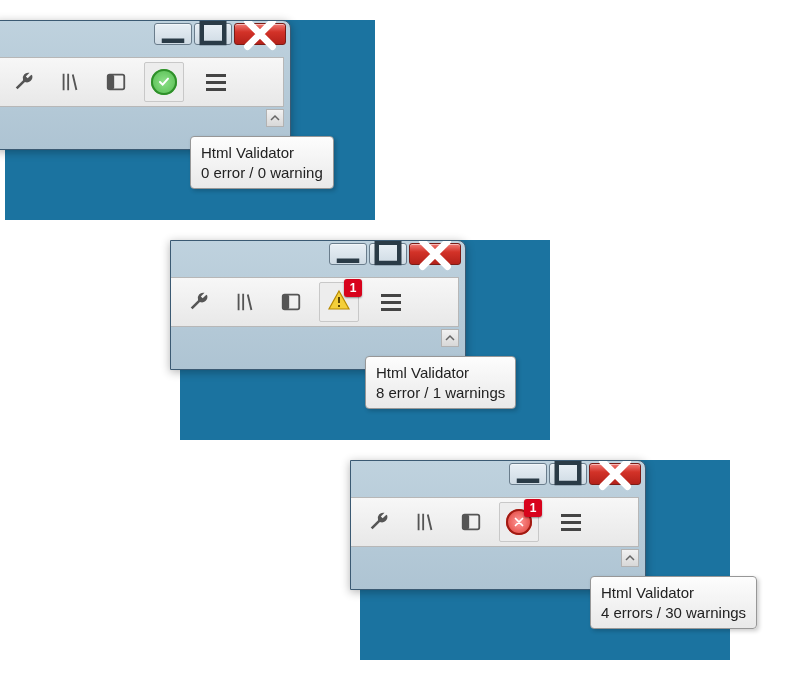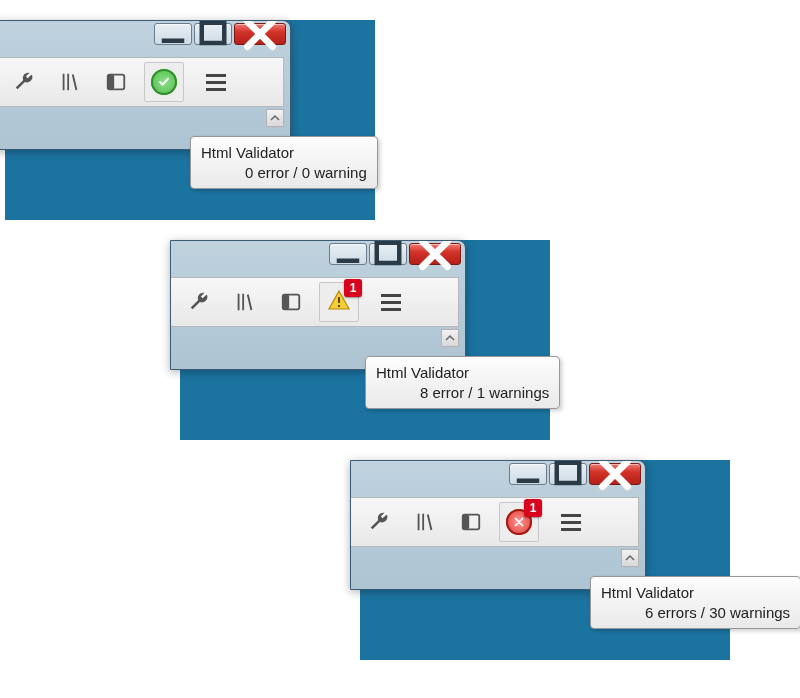--- a/index.html
+++ b/index.html
@@ -145,21 +145,21 @@
       background: linear-gradient(#fdfdfd, #e9e9e9);
       border: 1px solid #979797;
       border-radius: 4px;
       padding: 6px 10px;
       font-size: 15px;
       color: #222;
       box-shadow: 2px 2px 4px rgba(0,0,0,.2);
       line-height: 1.3;
     }
     .tooltip .line1 { white-space: nowrap; }
-    .tooltip .line2 { white-space: nowrap; margin-left: 44px; }
+    .tooltip .line2 { white-space: nowrap; }
 
     
     .circle-icon {
       width: 26px; height: 26px; border-radius: 50%; display:flex; align-items:center; justify-content:center;
     }
     .ok-icon { background: radial-gradient(#8ee08a, #4bb745); box-shadow: inset 0 0 0 2px #2f8f2a; }
     .err-icon { background: radial-gradient(#f99, #d92e25); box-shadow: inset 0 0 0 2px #a01a12; }
     .warn-tri svg { width: 24px; height:24px; }
   </style>
 </head>
@@ -344,15 +344,15 @@
       </div>
     </div>
     <div class="scroll-arrow">
       <svg viewBox="0 0 10 10" width="10" height="10">
           <path d="M1 7 L5 3 L9 7" fill="none" stroke="#666" stroke-width="1.5"></path>
         </svg>
     </div>
   </div>
   <div class="tooltip" style="left:230px; top:116px;">
     <div class="line1">Html Validator</div>
-    <div class="line2">6 errors / 30 warnings</div>
+    <div class="line2">4 errors / 30 warnings</div>
   </div>
 </div>
 
 </body></html>

